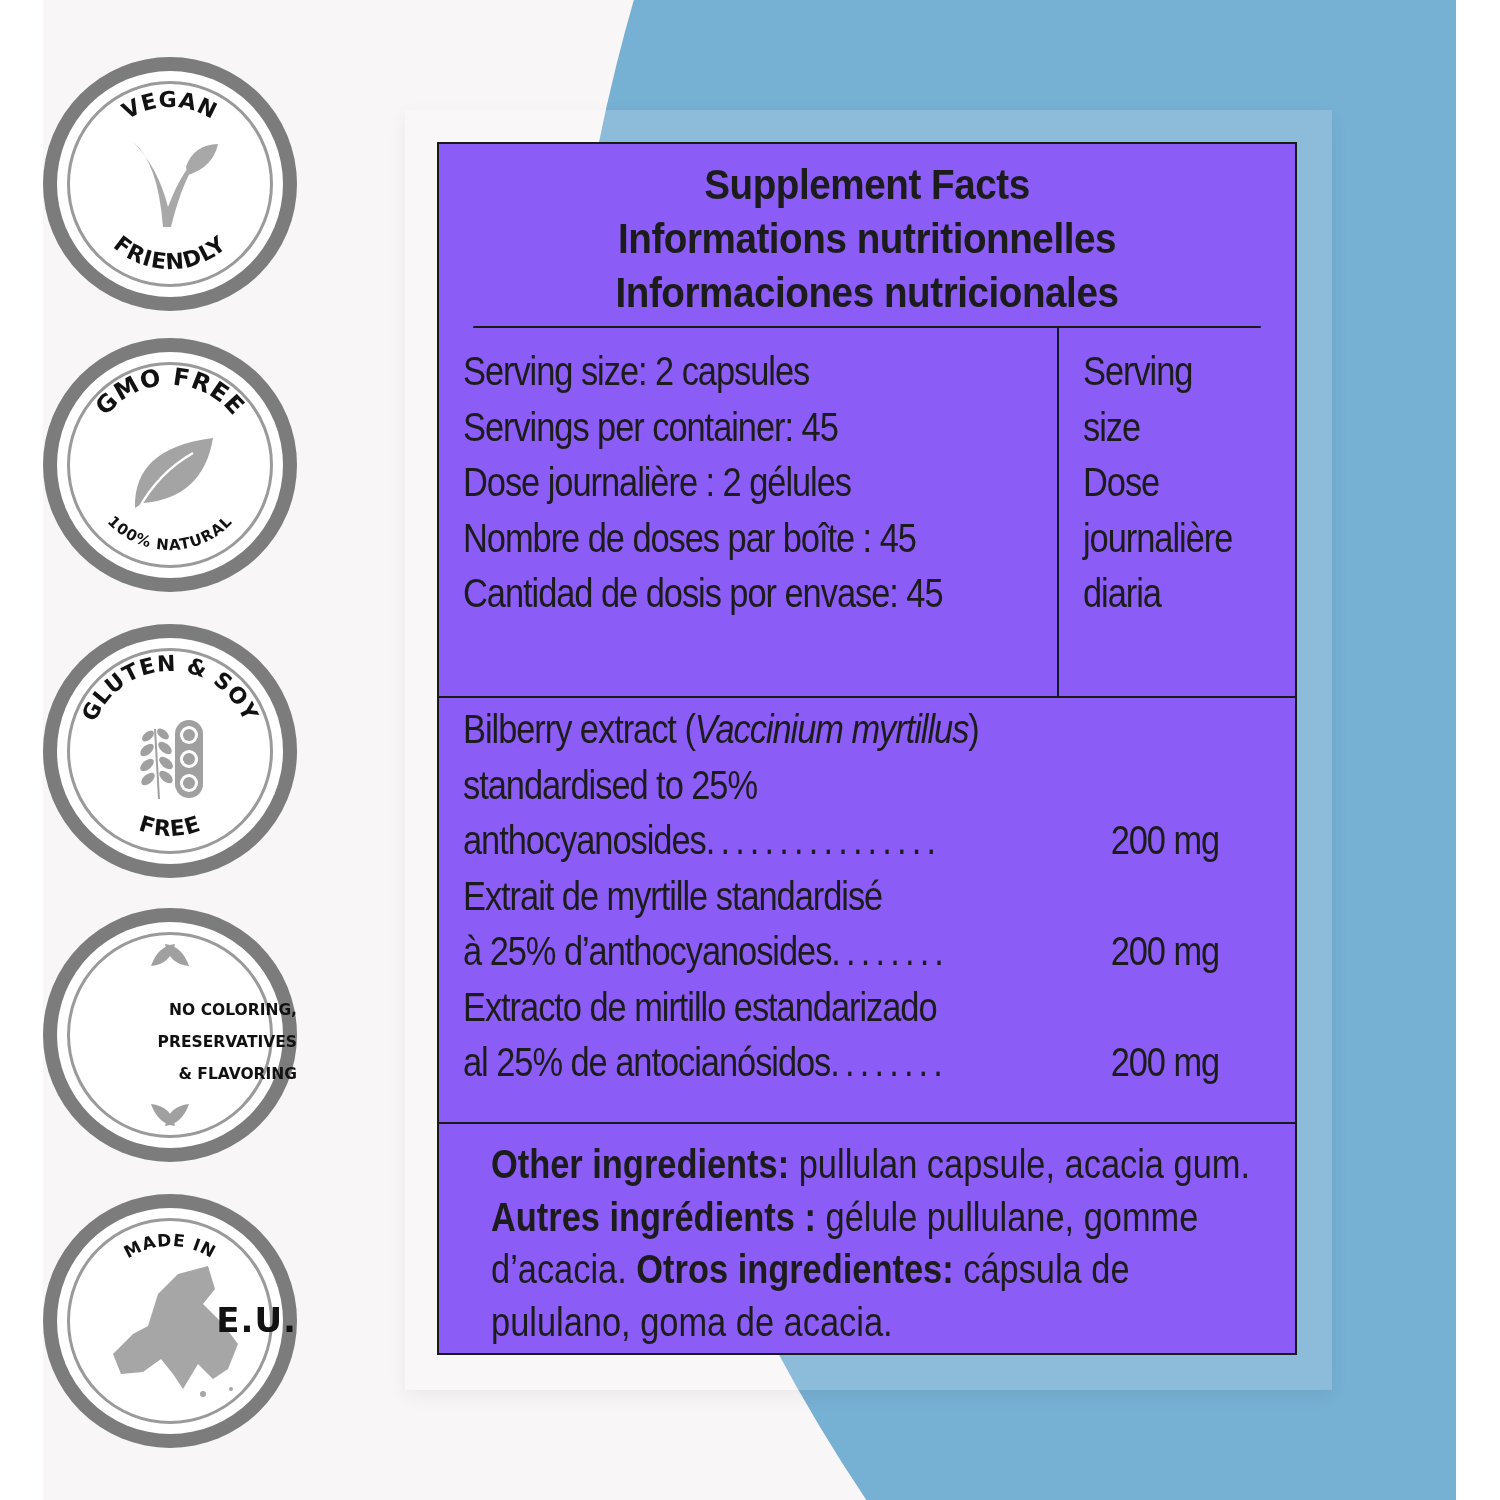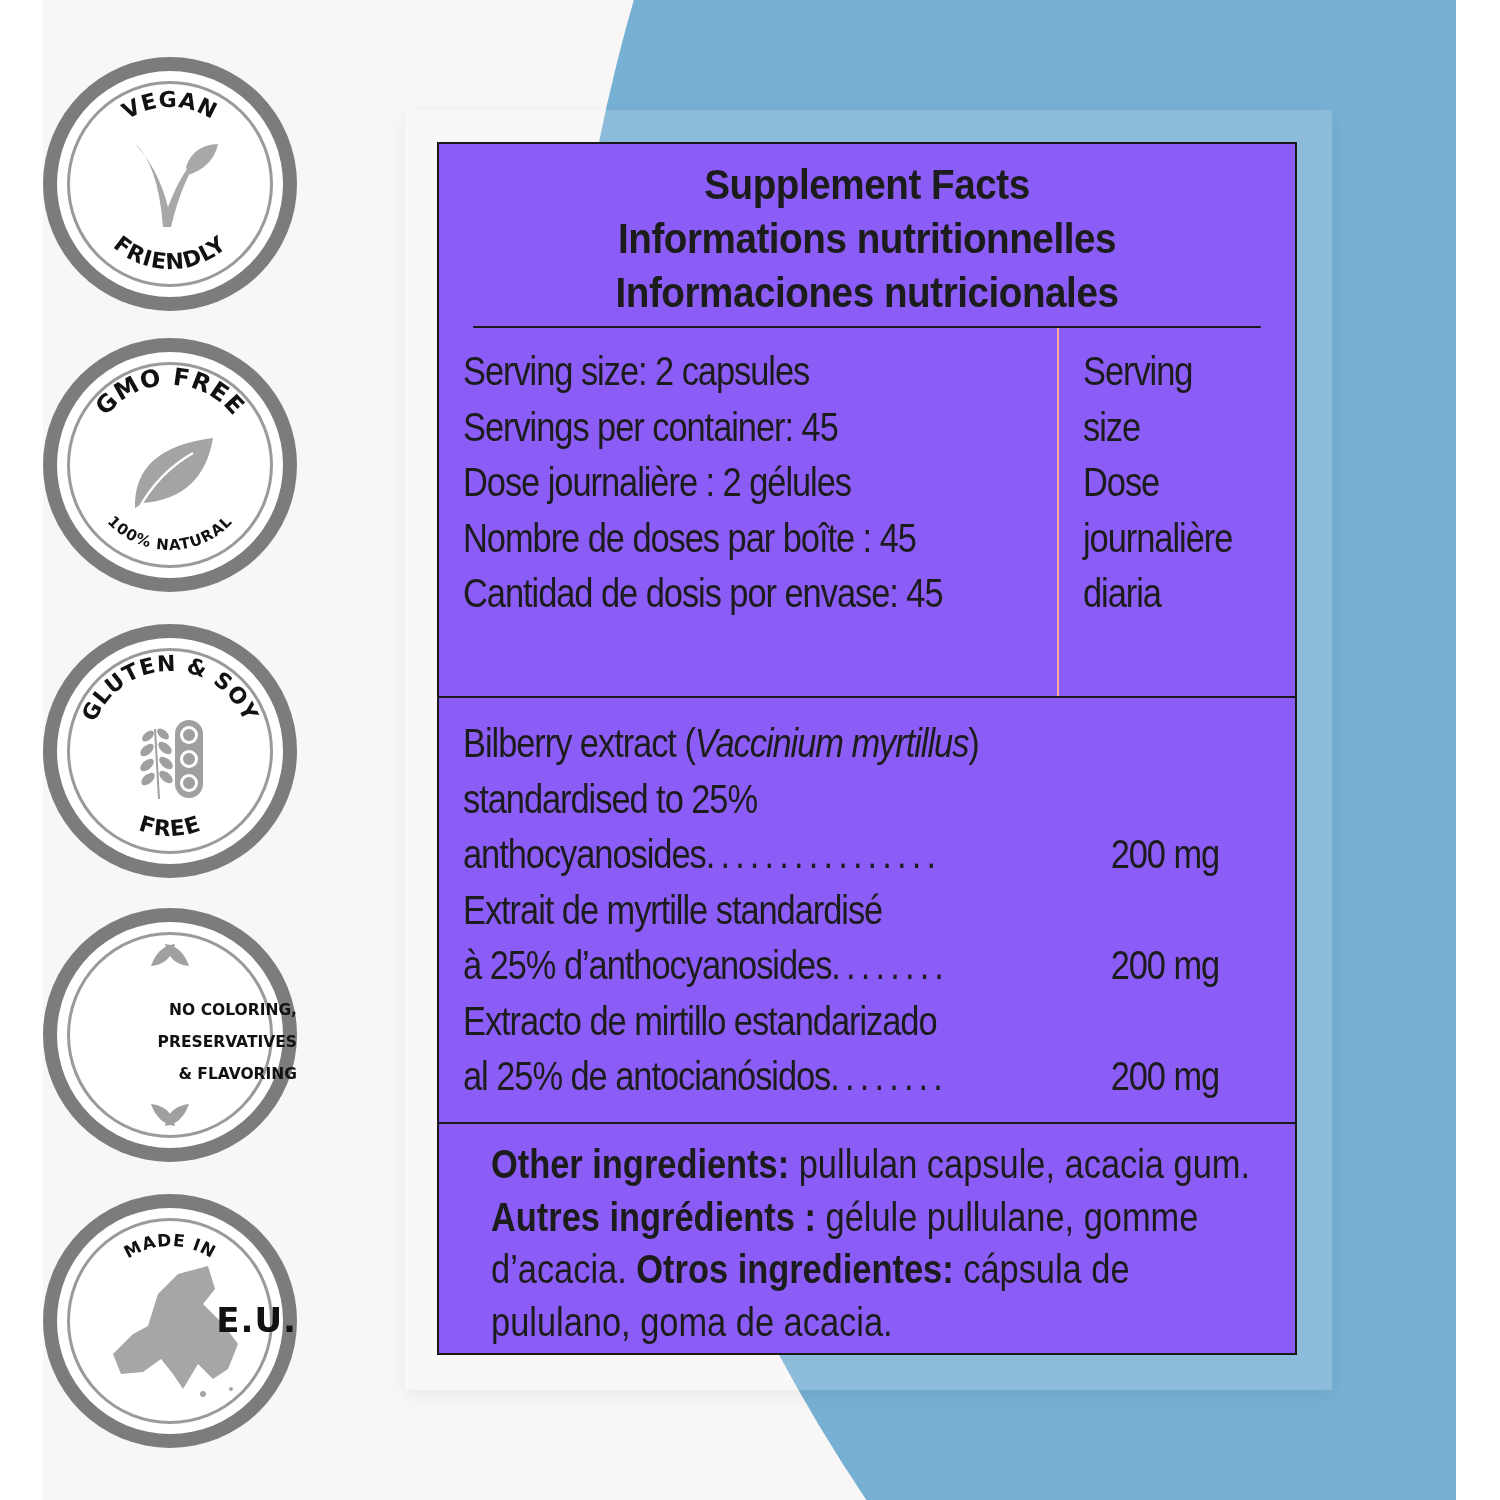--- a/index.html
+++ b/index.html
@@ -32,33 +32,33 @@
     text-align: center; padding-top: 14px;
     font-family: "Liberation Sans", sans-serif; font-weight: bold;
     font-size: 42px; line-height: 54px; letter-spacing: -0.5px;
     transform: scaleX(0.92);
   }
   .hdr div { white-space: nowrap; }
   .serv {
     display: flex; height: 370px; border-bottom: 2px solid #1a1a1a; box-sizing: border-box;
   }
   .serv-left {
-    width: 620px; border-right: 2px solid #fca5a5; box-sizing: border-box;
+    width: 620px; border-right: 2px solid #0f172a; box-sizing: border-box;
     padding: 16px 0 0 24px;
   }
   .serv-right { flex: 1; padding: 16px 0 0 24px; }
   .line {
     font-size: 40px; line-height: 55.5px; white-space: nowrap;
     font-family: "Liberation Sans Narrow", "Liberation Sans", sans-serif;
     letter-spacing: -1.2px; transform-origin: left center;
   }
   .cond { display: inline-block; transform: scaleX(0.86); transform-origin: left center; }
   .ingr {
     height: 426px; border-bottom: 2px solid #1a1a1a; box-sizing: border-box;
-    padding: 18px 0 0 24px;
+    padding: 4px 0 0 24px;
   }
   .row { display: flex; justify-content: space-between; padding-right: 76px; }
   .other {
     padding: 14px 40px 0 24px; font-size: 40px; line-height: 52.5px; margin-left: 28px;
   }
   .other .cond { transform: scaleX(0.86); white-space: normal; width: 905px; }
   .b { font-weight: bold; }
   .badge {
     position: absolute; left: 43px; width: 254px; height: 254px;
     border-radius: 50%; background: #7c7c7c; box-sizing: border-box;

